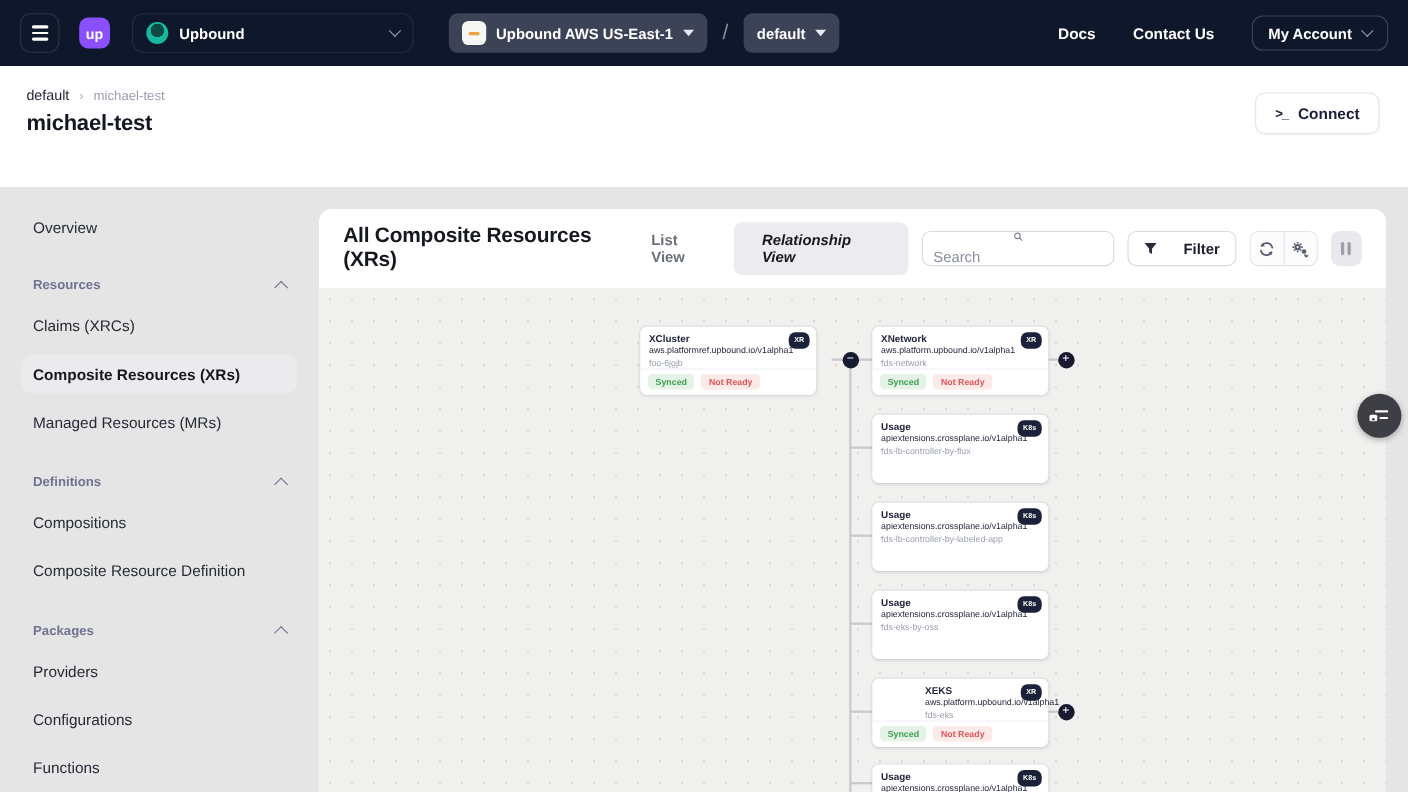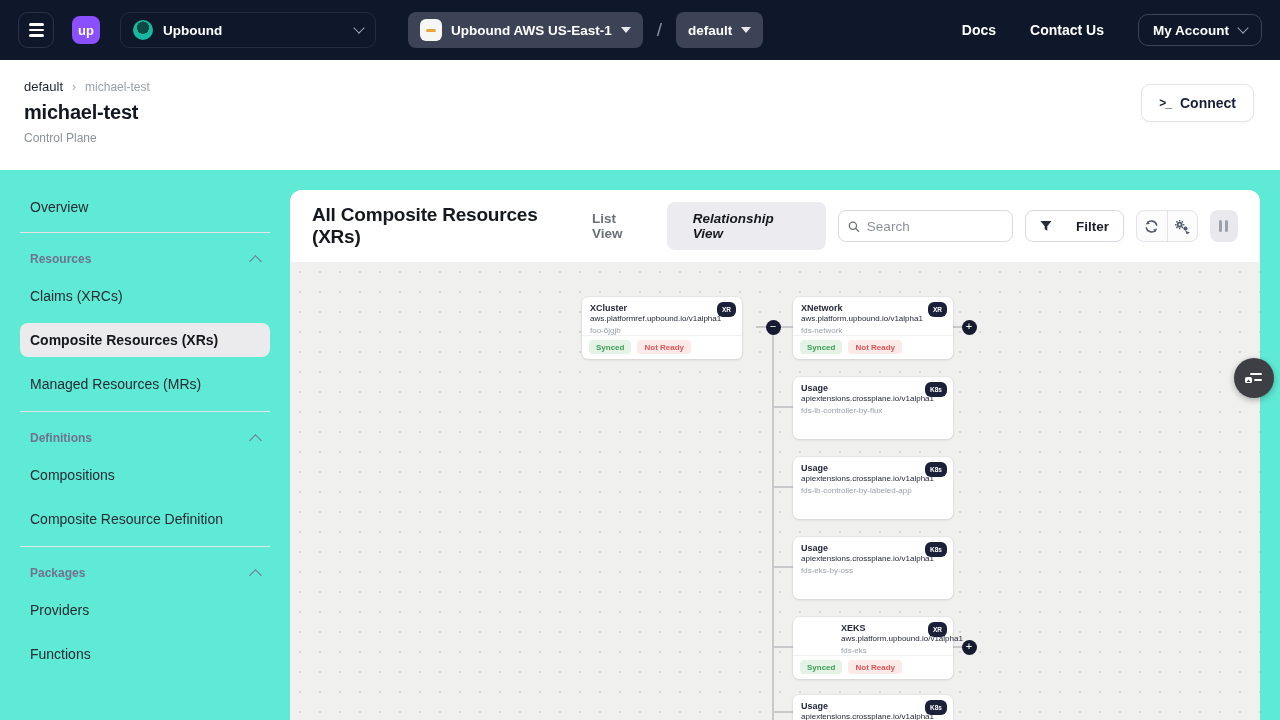--- a/index.html
+++ b/index.html
@@ -43,21 +43,21 @@
   .crumb-sep { color:#a6abb5; font-size:12px; }
   .crumb-leaf { color:#9aa0ab; font-size:12px; }
   .page-title { font-size:20px; font-weight:bold; color:#131722; margin-top:7px; letter-spacing:-0.2px; }
   .page-sub { font-size:12px; color:#8b919c; margin-top:7px; }
   .connect-btn { position:absolute; right:26px; top:24px; background:#fff; border:1px solid #e3e3e8;
     border-radius:9px; padding:10px 17px; display:flex; align-items:center; gap:9px;
     font-size:14px; font-weight:bold; color:#172038; cursor:pointer; box-shadow:0 1px 2px rgba(0,0,0,.03); }
   .term-ico { font-size:12px; font-weight:bold; letter-spacing:-1px; color:#172038; }
 
   
-  .content { display:flex; height:550px; background:#5eead4; }
+  .content { display:flex; height:550px; background:#e5e5e5; }
   .sidebar { width:290px; padding:20px 20px 0; flex-shrink:0; }
   .side-item { height:34px; display:flex; align-items:center; padding:0 10px; margin-bottom:10px;
     font-size:14px; color:#262b35; border-radius:8px; cursor:pointer; }
   .side-item.selected { background:#ebebee; font-weight:bold; color:#15171c; }
   .side-item.first { margin-bottom:8px; }
   .divider { border:0; border-top:1px solid #e5e5e9; margin:0 0 8px; }
   .side-header { height:36px; display:flex; align-items:center; justify-content:space-between;
     padding:0 10px; margin-bottom:2px; }
   .side-header .lbl { font-size:12px; font-weight:bold; color:#6f7390; }
   .chev-up { width:9px; height:9px; border-left:1.8px solid #6f7390; border-top:1.8px solid #6f7390;
@@ -65,21 +65,21 @@
 
   
   .main-panel { flex:1; margin:20px 20px 0 0; background:#fff; border-radius:12px 12px 0 0;
     display:flex; flex-direction:column; overflow:hidden; }
   .toolbar { height:72px; display:flex; align-items:center; padding:0 22px; background:#fff; flex-shrink:0; }
   .main-title { font-size:19px; font-weight:bold; color:#15181e; letter-spacing:-0.2px; }
   .tb-right { margin-left:auto; display:flex; align-items:center; gap:12px; }
   .view-tab { font-size:13.5px; font-weight:bold; color:#6a6f7a; padding:9px 12px; cursor:pointer; }
   .view-tab.active { color:#15181e; background:#ececf0; border-radius:8px; padding:9px 26px; margin-left:-4px;font-style:italic; }
   .search-box { width:185px; height:32px; border:1px solid #d9d9df; border-radius:8px; background:#fff;
-    display:flex; align-items:center; padding:0 9px; gap:7px; }
+    display:flex; align-items:center; padding:0 9px; gap:7px;flex-direction:column; }
   .search-box input { border:0; outline:0; width:100%; font-size:13.5px; color:#333;
     font-family:"Liberation Sans",sans-serif; background:transparent; }
   .search-box input::placeholder { color:#8b919c; }
   .filter-btn { height:32px; border:1px solid #d9d9df; border-radius:8px; background:#fff;
     display:flex; align-items:center; gap:24px; padding:0 14px; cursor:pointer;
     font-size:13.5px; font-weight:bold; color:#1a1e2a; }
   .icon-group { height:32px; border:1px solid #e2e2e8; border-radius:8px; background:#fcfcfd;
     display:flex; overflow:hidden; }
   .icon-cell { width:32px; height:30px; display:flex; align-items:center; justify-content:center; cursor:pointer; }
   .icon-cell + .icon-cell { border-left:1px solid #e2e2e8; }
@@ -146,21 +146,20 @@
   </div>
 </div>
 
 <div class="page-header">
   <div class="breadcrumb">
     <span class="crumb-current-parent">default</span>
     <span class="crumb-sep">›</span>
     <span class="crumb-leaf">michael-test</span>
   </div>
   <div class="page-title">michael-test</div>
-  <div class="page-sub">Control Plane</div>
   <button class="connect-btn">
     <span class="term-ico">&gt;_</span>
     <span>Connect</span>
   </button>
 </div>
 
 <div class="content">
 
   <div class="sidebar">
     <div class="side-item first">Overview</div>
@@ -181,20 +180,21 @@
     </div>
     <div class="side-item">Compositions</div>
     <div class="side-item">Composite Resource Definition</div>
     <hr class="divider">
 
     <div class="side-header">
       <span class="lbl">Packages</span>
       <span class="chev-up"></span>
     </div>
     <div class="side-item">Providers</div>
+    <div class="side-item">Configurations</div>
     <div class="side-item">Functions</div>
   </div>
 
   <div class="main-panel">
     <div class="toolbar">
       <div class="main-title">All Composite Resources (XRs)</div>
       <div class="tb-right">
         <span class="view-tab">List View</span>
         <span class="view-tab active">Relationship View</span>
         <div class="search-box">

